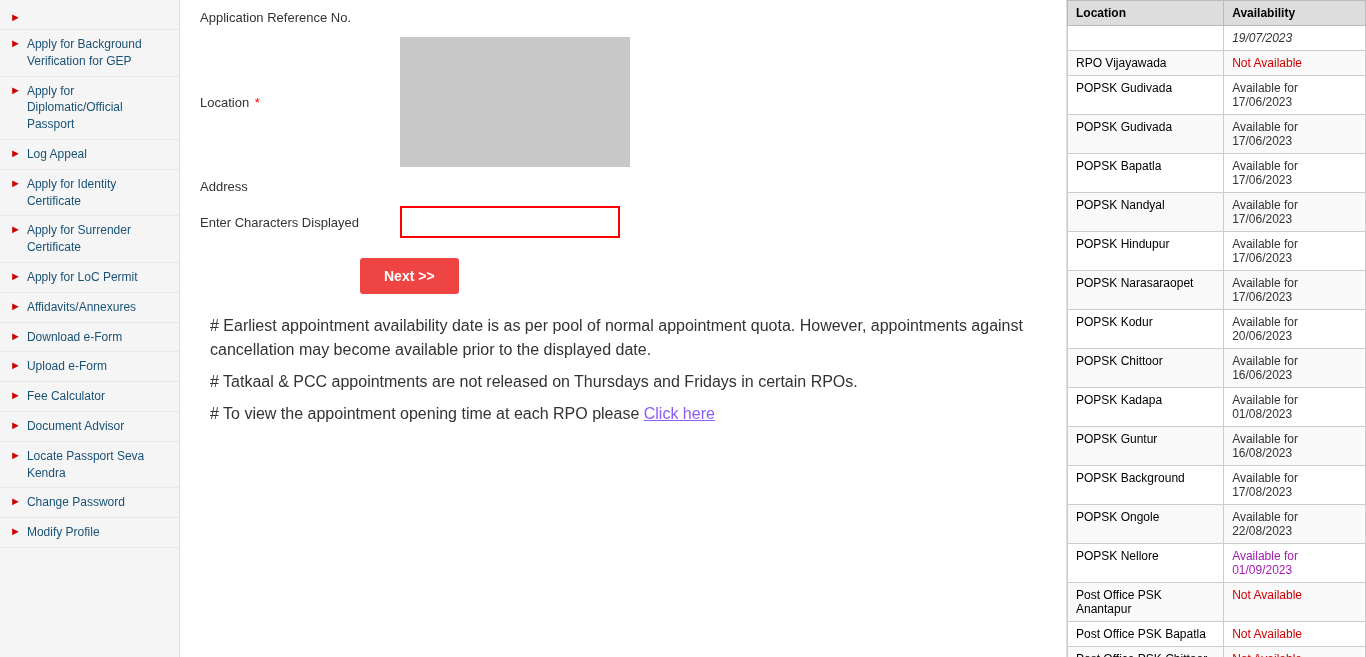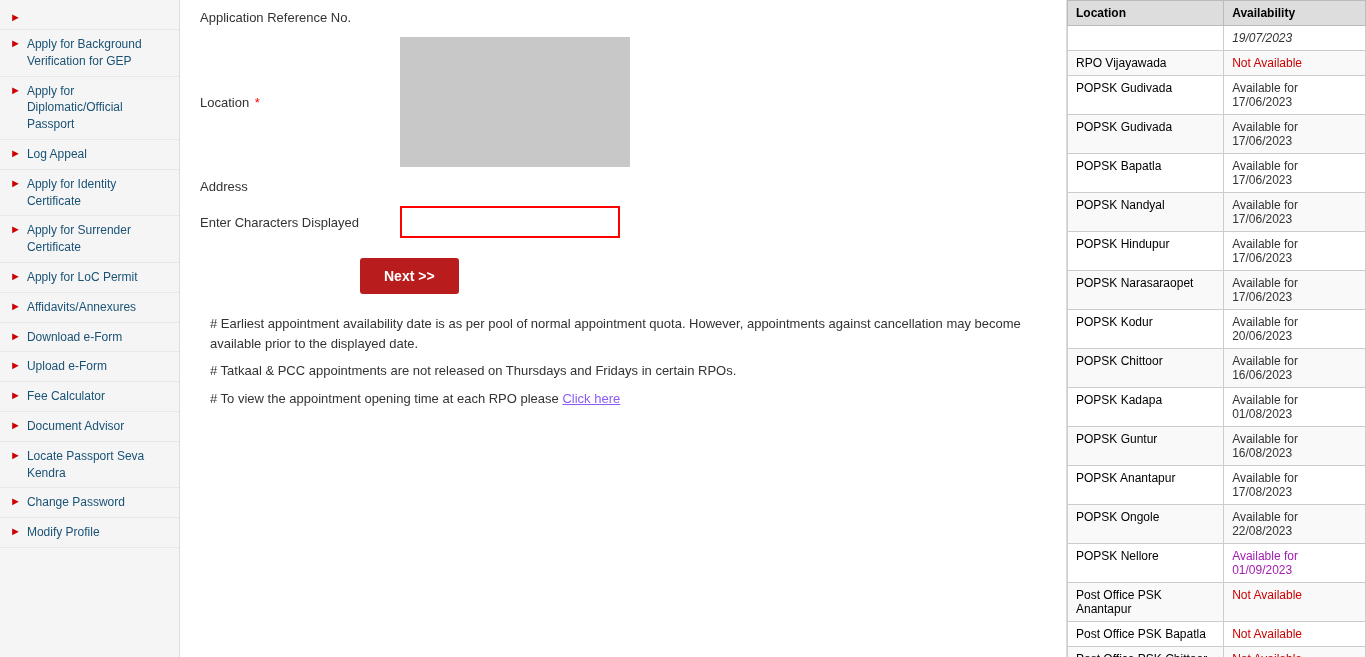--- a/index.html
+++ b/index.html
@@ -16,34 +16,34 @@
     .captcha-input { 
       width: 220px; 
       height: 32px; 
       border: 2px solid red; 
       outline: none;
       padding: 4px 8px;
       font-size: 13px;
     }
 
     .next-btn {
-      background: #b91c1c;
+      background: #ef4444;
       color: white;
       border: none;
       padding: 10px 24px;
       font-size: 14px;
       font-weight: bold;
       cursor: pointer;
       border-radius: 3px;
       margin-top: 8px;
       margin-left: 160px;
     }
 
     .notes-section { margin-top: 20px; padding: 0 10px; }
-    .note-line { font-size: 13px; color: #333; margin-bottom: 8px; line-height: 1.5; }
+    .note-line { font-size: 16px; color: #333; margin-bottom: 8px; line-height: 1.5; }
     .note-link { color: #8b5cf6; text-decoration: underline; cursor: pointer; }
 
     
     .right-panel { width: 300px; min-width: 300px; border-left: 1px solid #ddd; overflow-y: auto; max-height: 657px; }
     
     .avail-table { width: 100%; border-collapse: collapse; font-size: 12px; }
     .avail-table th { background: #ddd; padding: 5px 8px; text-align: left; border: 1px solid #bbb; }
     .avail-table td { padding: 5px 8px; border: 1px solid #ccc; vertical-align: top; }
     .avail-table tr:nth-child(even) { background: #f9f9f9; }
 
@@ -229,21 +229,21 @@
             </tr>
             <tr>
               <td>POPSK Kadapa</td>
               <td style="color: rgb(51, 51, 51);">Available for 01/08/2023</td>
             </tr>
             <tr>
               <td>POPSK Guntur</td>
               <td style="color: rgb(51, 51, 51);">Available for 16/08/2023</td>
             </tr>
             <tr>
-              <td>POPSK Anantapur</td>
+              <td>POPSK Background</td>
               <td style="color: rgb(51, 51, 51);">Available for 17/08/2023</td>
             </tr>
             <tr>
               <td>POPSK Ongole</td>
               <td style="color: rgb(51, 51, 51);">Available for 22/08/2023</td>
             </tr>
             <tr>
               <td>POPSK Nellore</td>
               <td style="color: #a21caf;">Available for 01/09/2023</td>
             </tr>

